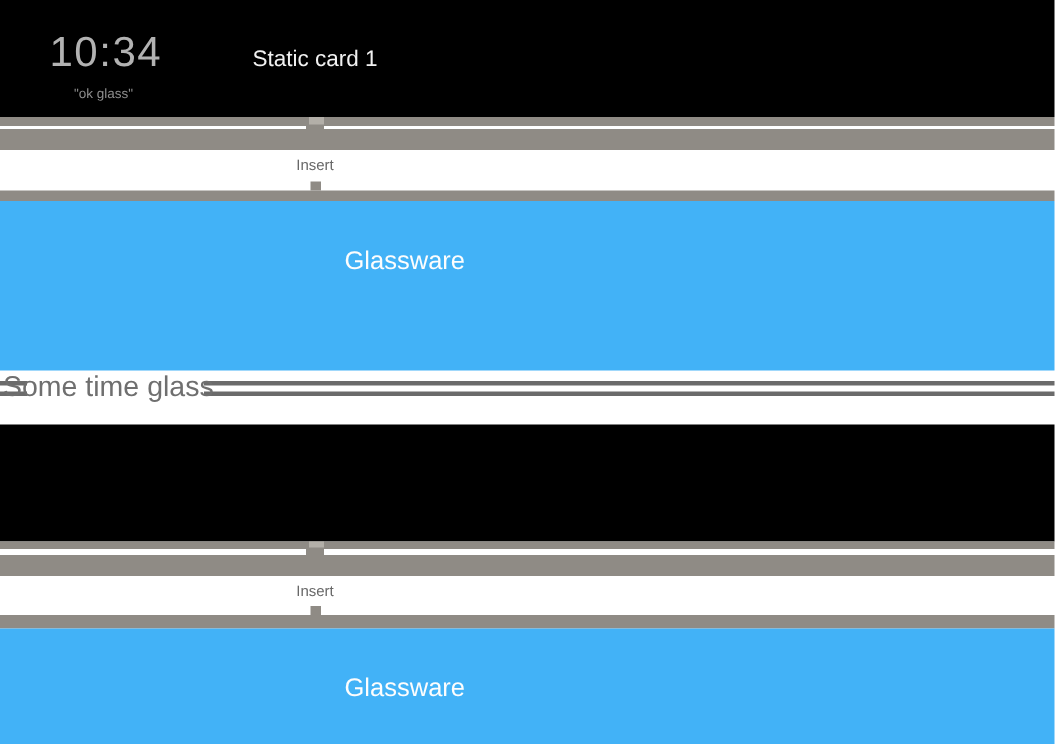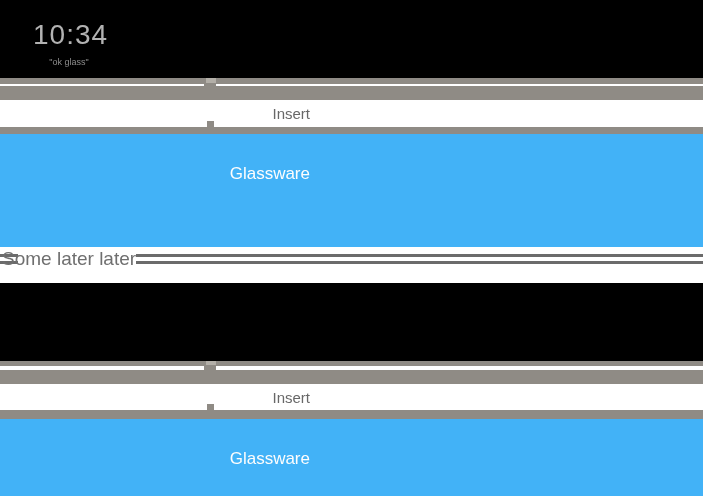--- a/index.html
+++ b/index.html
@@ -37,22 +37,22 @@
   .slot{position:absolute;background:#b3afa8;}
   .slotA1{left:206px;top:78px;width:10px;height:6px;}
   .slotA2{left:206px;top:361px;width:10px;height:5px;}
   .bridge{position:absolute;background:#8f8b85;}
   .bridge1{left:204px;top:83px;width:12px;height:4px;}
   .bridge2{left:204px;top:365px;width:12px;height:6px;}
   .tick{position:absolute;background:#8f8b85;}
   .tick1{left:207px;top:121px;width:7px;height:6px;}
   .tick2{left:207px;top:404px;width:7px;height:6px;}
 
-  .insert-label{position:absolute;left:110px;width:200px;text-align:right;
-                font-size:15px;color:#686868;}
+  .insert-label{position:absolute;left:110px;width:200px;text-align:center;
+                font-size:10px;color:#686868;}
   .insert1{top:105px;}
   .insert2{top:389px;}
 
   
   .blue-card{position:absolute;left:0;width:703px;background:#42b2f7;}
   .blue1{top:134px;height:113px;}
   .blue2{top:419px;height:77px;}
   .gw-label{position:absolute;left:110px;width:200px;text-align:right;
             font-size:17px;color:#fdfdfd;}
   .gw1{top:164px;}
@@ -68,38 +68,39 @@
              font-size:19px;color:#6f6f6f;}
 </style>
 </head>
 <body>
 
 <div class="canvas">
 
   <div class="black-card card1">
     <div class="clock clock1">10:34</div>
     <div class="hint hint1">"ok glass"</div>
+    <div class="card-label label1">Static card 1</div>
   </div>
 
   <div class="gray barA1"></div>
   <div class="slot slotA1"></div>
   <div class="bridge bridge1"></div>
   <div class="gray barB1"></div>
 
   <div class="insert-label insert1">Insert</div>
   <div class="tick tick1"></div>
   <div class="gray barC1"></div>
 
   <div class="blue-card blue1"></div>
   <div class="gw-label gw1">Glassware</div>
 
   <div class="div-line dl1"></div>
   <div class="div-line dl2"></div>
   <div class="div-label-box"></div>
-  <div class="div-label">Some later later</div>
+  <div class="div-label">Some time glass</div>
 
   <div class="black-card card2">
     
     
     
     
   </div>
 
   <div class="gray barA2"></div>
   <div class="slot slotA2"></div>

